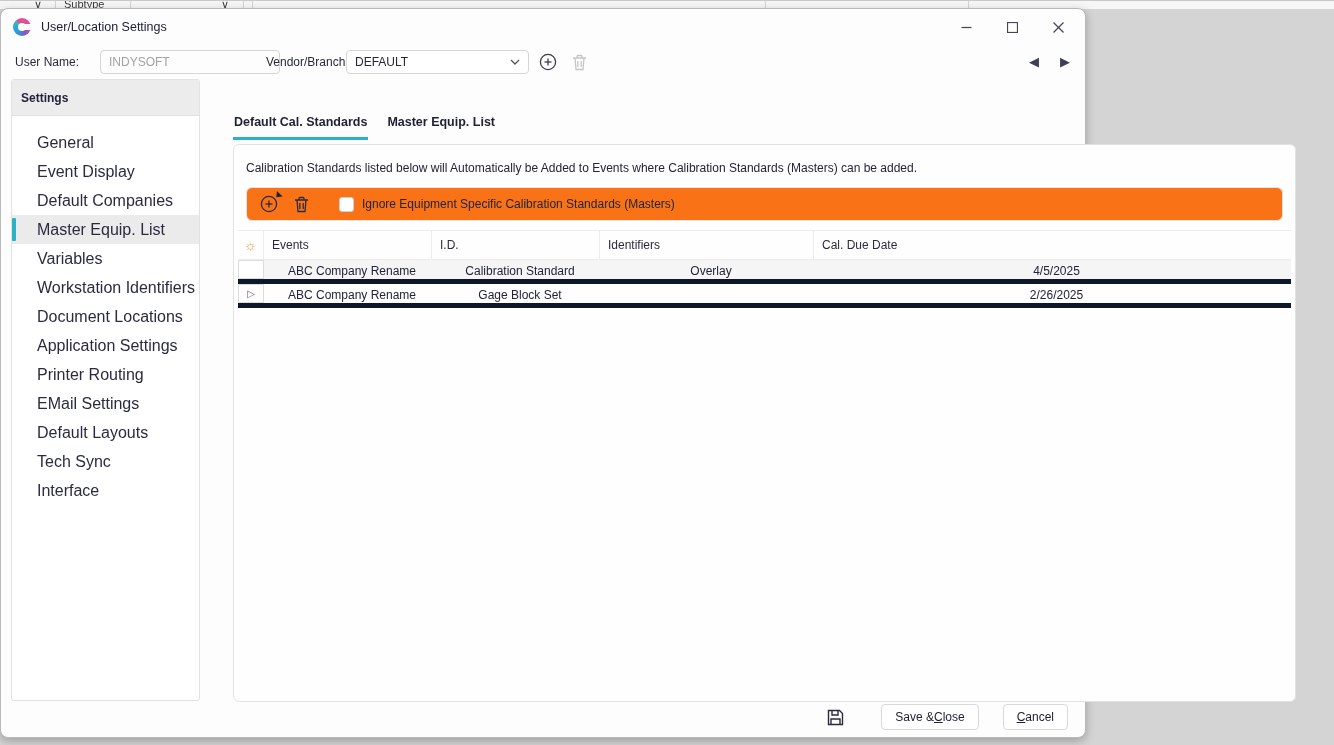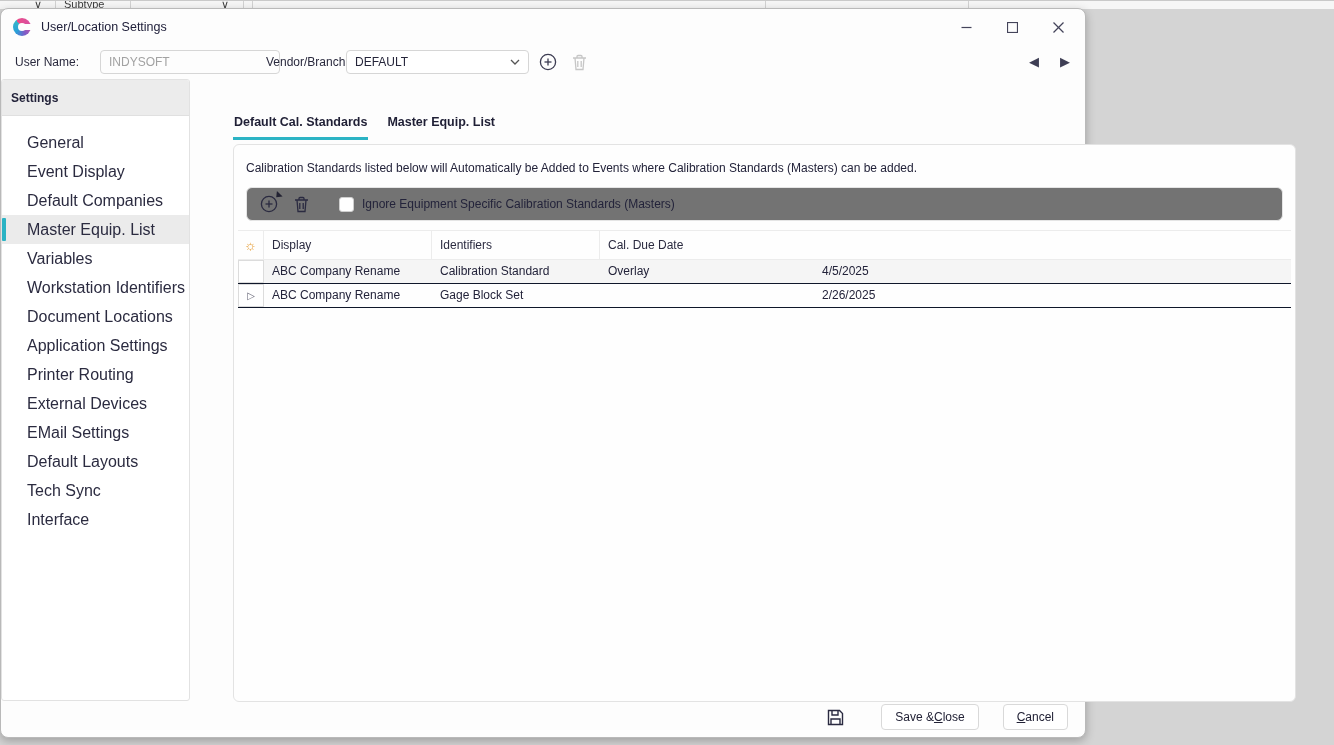--- a/index.html
+++ b/index.html
@@ -61,21 +61,21 @@
     border:1px solid #d6d6d6; border-radius:4px; background:#fff;
     display:flex; align-items:center; padding:0 8px; color:#25253a; cursor:default;
   }
   .vendor-select .sel-text { flex:1; }
   .icon-btn { position:absolute; top:6px; width:22px; height:22px; display:flex; align-items:center; justify-content:center; cursor:pointer; }
   .icon-btn.disabled { cursor:default; }
   .nav-arrow { position:absolute; top:0; line-height:34px; font-size:13px; color:#3e3e54; cursor:pointer; }
 
   
   .sidebar {
-    position:absolute; left:0; top:70px; width:189px; height:622px;
+    position:absolute; left:10px; top:70px; width:189px; height:622px;
     background:#fff; border:1px solid #e2e2e2; border-radius:3px; overflow:hidden;
   }
   .sidebar-header {
     height:36px; background:#ececec; border-bottom:1px solid #e0e0e0;
     line-height:36px; padding-left:9px; font-weight:bold; font-size:12px; color:#23233a;
   }
   .sidebar-items { margin-top:12px; }
   .sidebar-item {
     position:relative; height:29px; line-height:29px; padding-left:25px;
     font-size:16px; color:#2b2b40; cursor:pointer;
@@ -95,21 +95,21 @@
   .tab.active { border-bottom-color:var(--accent); }
 
   .content-box {
     position:relative; margin-top:4px; height:558px;
     background:#fefefe; border:1px solid #e3e3e3; border-radius:6px;
   }
   .info-text { position:absolute; top:16px; left:12px; right:12px; font-size:12px; color:#23233a; }
 
   .grid-toolbar {
     position:absolute; top:42px; left:12px; right:12px; height:34px;
-    border:1px solid #e5e5e5; border-radius:6px; background:#737373;
+    border:1px solid #e5e5e5; border-radius:6px; background:#f97316;
     display:flex; align-items:center; padding:0 10px;
   }
   .gt-icon { width:24px; height:24px; display:flex; align-items:center; justify-content:center; position:relative; cursor:pointer; }
   .gt-icon + .gt-icon { margin-left:8px; }
   .gt-caret {
     position:absolute; top:1px; right:-1px; width:0; height:0;
     border-left:4px solid transparent; border-right:4px solid transparent; border-top:5px solid #222232;
     transform:rotate(45deg);
   }
   .checkbox-wrap { display:flex; align-items:center; margin-left:26px; cursor:pointer; }
@@ -119,21 +119,21 @@
   .checkbox-label { margin-left:8px; font-size:12px; color:#23233a; }
 
   
   .grid { position:absolute; top:85px; left:4px; right:4px; }
   .grid-row { display:grid; grid-template-columns:26px 168px 168px 214px 1fr; }
   .grid-header { height:30px; border-top:1px solid #ececec; border-bottom:1px solid #ececec; background:#fefefe; }
   .grid-header .cell { line-height:28px; border-right:1px solid #ececec; padding-left:8px; color:#2b2b40; font-size:12px; }
   .grid-header .cell:last-child { border-right:none; }
   .grid-header .icon-cell { display:flex; align-items:center; justify-content:center; padding-left:0; }
   .sun-glyph { color:#e59a2f; font-size:14px; line-height:1; }
-  .data-row { height:24px; font-size:12px; color:#23233a; border-bottom:1px solid #0f172a; }
+  .data-row { height:24px; font-size:12px; color:#23233a; border-bottom:5px solid #0f172a;text-align:center; }
   .data-row .cell { line-height:23px; padding-left:8px; overflow:hidden; white-space:nowrap; }
   .data-row.alt { background:#f5f5f5; }
   .data-row .indicator-cell {
     padding-left:0; background:#fff; border:1px solid #dcdcdc;
     display:flex; align-items:center; justify-content:center;
     font-size:10px; color:#6a6a7a;
   }
   .data-row .indicator-cell.empty { color:transparent; }
 
   
@@ -219,21 +219,20 @@
     <div class="sidebar-items">
       <div class="sidebar-item">General</div>
       <div class="sidebar-item">Event Display</div>
       <div class="sidebar-item">Default Companies</div>
       <div class="sidebar-item selected">Master Equip. List</div>
       <div class="sidebar-item">Variables</div>
       <div class="sidebar-item">Workstation Identifiers</div>
       <div class="sidebar-item">Document Locations</div>
       <div class="sidebar-item">Application Settings</div>
       <div class="sidebar-item">Printer Routing</div>
-      <div class="sidebar-item">External Devices</div>
       <div class="sidebar-item">EMail Settings</div>
       <div class="sidebar-item">Default Layouts</div>
       <div class="sidebar-item">Tech Sync</div>
       <div class="sidebar-item">Interface</div>
     </div>
   </div>
 
   <div class="main">
     <div class="tabs">
       <div class="tab active">Default Cal. Standards</div>
@@ -261,21 +260,22 @@
           <span class="checkbox"></span>
           <span class="checkbox-label">Ignore Equipment Specific Calibration Standards (Masters)</span>
         </div>
       </div>
 
       <div class="grid">
         <div class="grid-row grid-header">
           <div class="cell icon-cell">
             <span class="sun-glyph">☼</span>
           </div>
-          <div class="cell">Display</div>
+          <div class="cell">Events</div>
+          <div class="cell">I.D.</div>
           <div class="cell">Identifiers</div>
           <div class="cell">Cal. Due Date</div>
         </div>
 
         <div class="grid-row data-row alt">
           <div class="cell indicator-cell empty"></div>
           <div class="cell">ABC Company Rename</div>
           <div class="cell">Calibration Standard</div>
           <div class="cell">Overlay</div>
           <div class="cell">4/5/2025</div>

